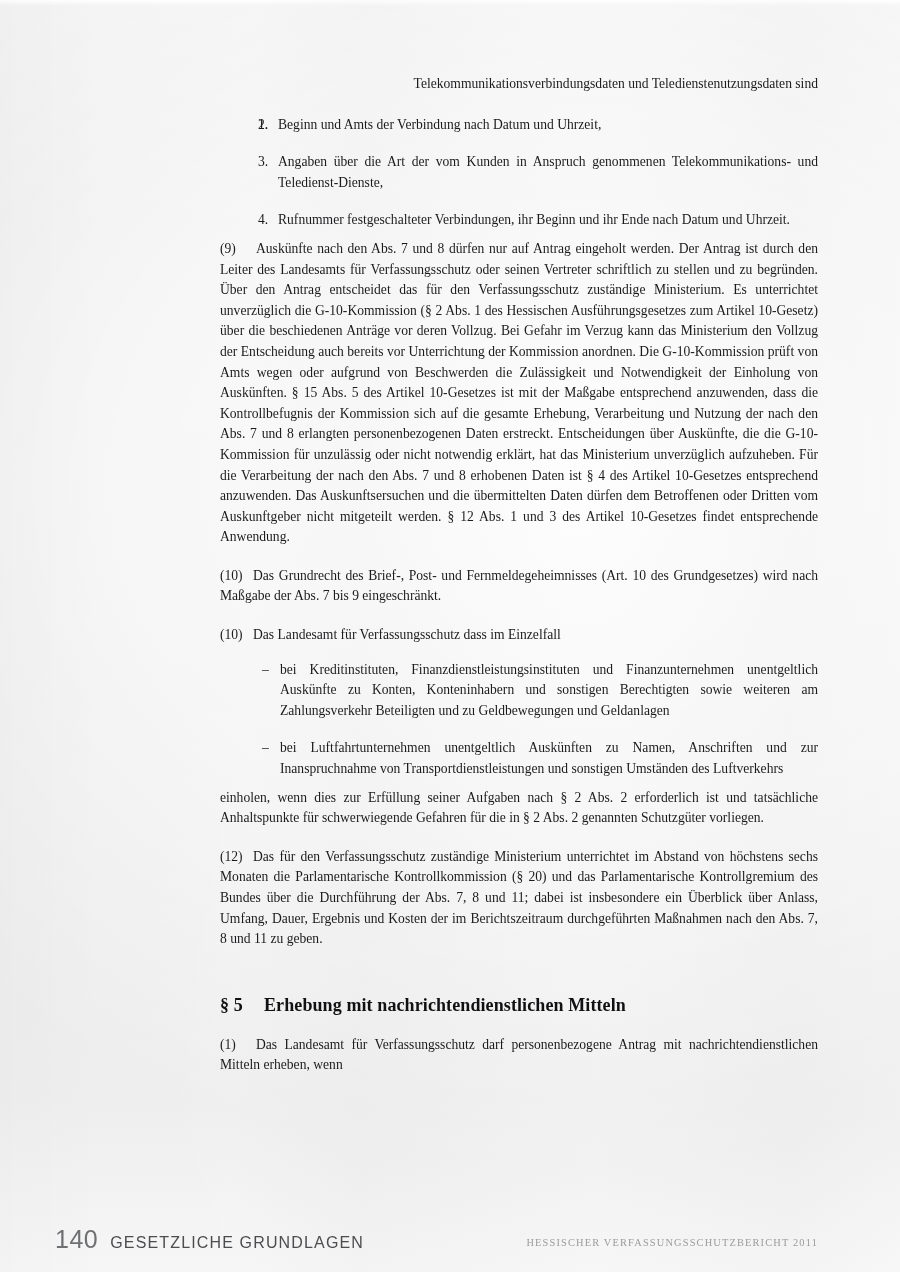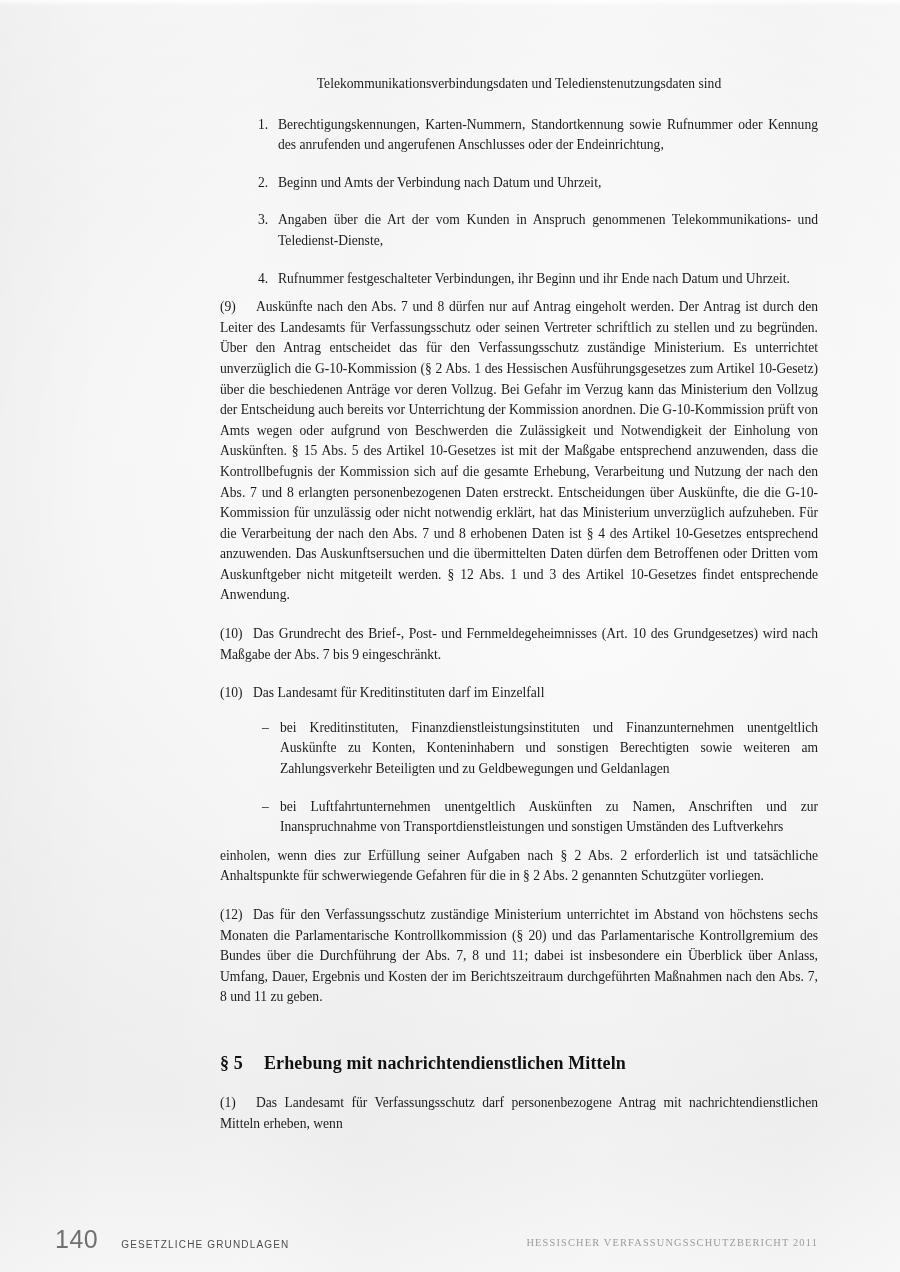--- a/index.html
+++ b/index.html
@@ -62,21 +62,21 @@
     margin: 0;
     color: #1b1b1d;
     font-size: 13.6px;
     line-height: 20.6px;
     text-align: justify;
     text-justify: inter-word;
     hyphens: manual;
   }
 
   .lead {
-    text-align: center;
+    text-align: right;
     margin-bottom: 16px;
   }
 
   .para {
     margin-bottom: 18px;
   }
   .para.tight {
     margin-bottom: 14px;
   }
 
@@ -161,33 +161,33 @@
     bottom: 0;
     height: 76px;
     z-index: 3;
   }
   .footer-left {
     position: absolute;
     left: 55px;
     bottom: 20px;
     display: flex;
     align-items: baseline;
-    gap: 23px;
+    gap: 12px;
   }
   .folio {
     font-family: "Liberation Sans", "DejaVu Sans", sans-serif;
     font-size: 25px;
     line-height: 25px;
     color: #6f7072;
     letter-spacing: 0.5px;
     font-weight: 400;
   }
   .footer-section {
     font-family: "Liberation Sans", "DejaVu Sans", sans-serif;
-    font-size: 10px;
+    font-size: 16px;
     line-height: 12px;
     letter-spacing: 1.15px;
     color: #4c4d4f;
     text-transform: uppercase;
     text-align: center;
   }
   .footer-right {
     position: absolute;
     right: 82px;
     bottom: 23px;
@@ -205,21 +205,20 @@
 
 <div class="page">
 
   <div class="content">
 
     <p class="lead">Telekommunikationsverbindungsdaten und Teledienstenutzungsdaten sind</p>
 
     <ol class="numlist list-block first">
       <li>
         <span class="marker">1.</span>
-        <span>Berechtigungskennungen, Karten-Nummern, Standortkennung sowie Rufnummer oder Kennung des anrufenden und angerufenen Anschlusses oder der Endeinrichtung,</span>
       </li>
       <li>
         <span class="marker">2.</span>
         <span>Beginn und Amts der Verbindung nach Datum und Uhrzeit,</span>
       </li>
       <li>
         <span class="marker">3.</span>
         <span>Angaben über die Art der vom Kunden in Anspruch genommenen Telekommunikations- und Teledienst-Dienste,</span>
       </li>
       <li>
@@ -230,21 +229,21 @@
 
     <p class="para">
       <span class="pnum">(9)</span><span>Auskünfte nach den Abs. 7 und 8 dürfen nur auf Antrag eingeholt werden. Der Antrag ist durch den Leiter des Landesamts für Verfassungsschutz oder seinen Vertreter schriftlich zu stellen und zu begründen. Über den Antrag entscheidet das für den Verfassungsschutz zuständige Ministerium. Es unterrichtet unverzüglich die G-10-Kommission (§ 2 Abs. 1 des Hessischen Ausführungsgesetzes zum Artikel 10-Gesetz) über die beschiedenen Anträge vor deren Vollzug. Bei Gefahr im Verzug kann das Ministerium den Vollzug der Entscheidung auch bereits vor Unterrichtung der Kommission anordnen. Die G-10-Kommission prüft von Amts wegen oder aufgrund von Beschwerden die Zulässigkeit und Notwendigkeit der Einholung von Auskünften. § 15 Abs. 5 des Artikel 10-Gesetzes ist mit der Maßgabe entsprechend anzuwenden, dass die Kontrollbefugnis der Kommission sich auf die gesamte Erhebung, Verarbeitung und Nutzung der nach den Abs. 7 und 8 erlangten personenbezogenen Daten erstreckt. Entscheidungen über Auskünfte, die die G-10-Kommission für unzulässig oder nicht notwendig erklärt, hat das Ministerium unverzüglich aufzuheben. Für die Verarbeitung der nach den Abs. 7 und 8 erhobenen Daten ist § 4 des Artikel 10-Gesetzes entsprechend anzuwenden. Das Auskunftsersuchen und die übermittelten Daten dürfen dem Betroffenen oder Dritten vom Auskunftgeber nicht mitgeteilt werden. § 12 Abs. 1 und 3 des Artikel 10-Gesetzes findet entsprechende Anwendung.</span>
     </p>
 
     <p class="para">
       <span class="pnum wide">(10)</span><span>Das Grundrecht des Brief-, Post- und Fernmeldegeheimnisses (Art. 10 des Grundgesetzes) wird nach Maßgabe der Abs. 7 bis 9 eingeschränkt.</span>
     </p>
 
     <p class="para tight">
-      <span class="pnum wide">(10)</span><span>Das Landesamt für Kreditinstituten darf im Einzelfall</span>
+      <span class="pnum wide">(10)</span><span>Das Landesamt für Verfassungsschutz dass im Einzelfall</span>
     </p>
 
     <ul class="dashlist list-block">
       <li>
         <span class="marker">–</span>
         <span>bei Kreditinstituten, Finanzdienstleistungsinstituten und Finanzunternehmen unentgeltlich Auskünfte zu Konten, Konteninhabern und sonstigen Berechtigten sowie weiteren am Zahlungsverkehr Beteiligten und zu Geldbewegungen und Geldanlagen</span>
       </li>
       <li>
         <span class="marker">–</span>
         <span>bei Luftfahrtunternehmen unentgeltlich Auskünften zu Namen, Anschriften und zur Inanspruchnahme von Transportdienstleistungen und sonstigen Umständen des Luftverkehrs</span>

